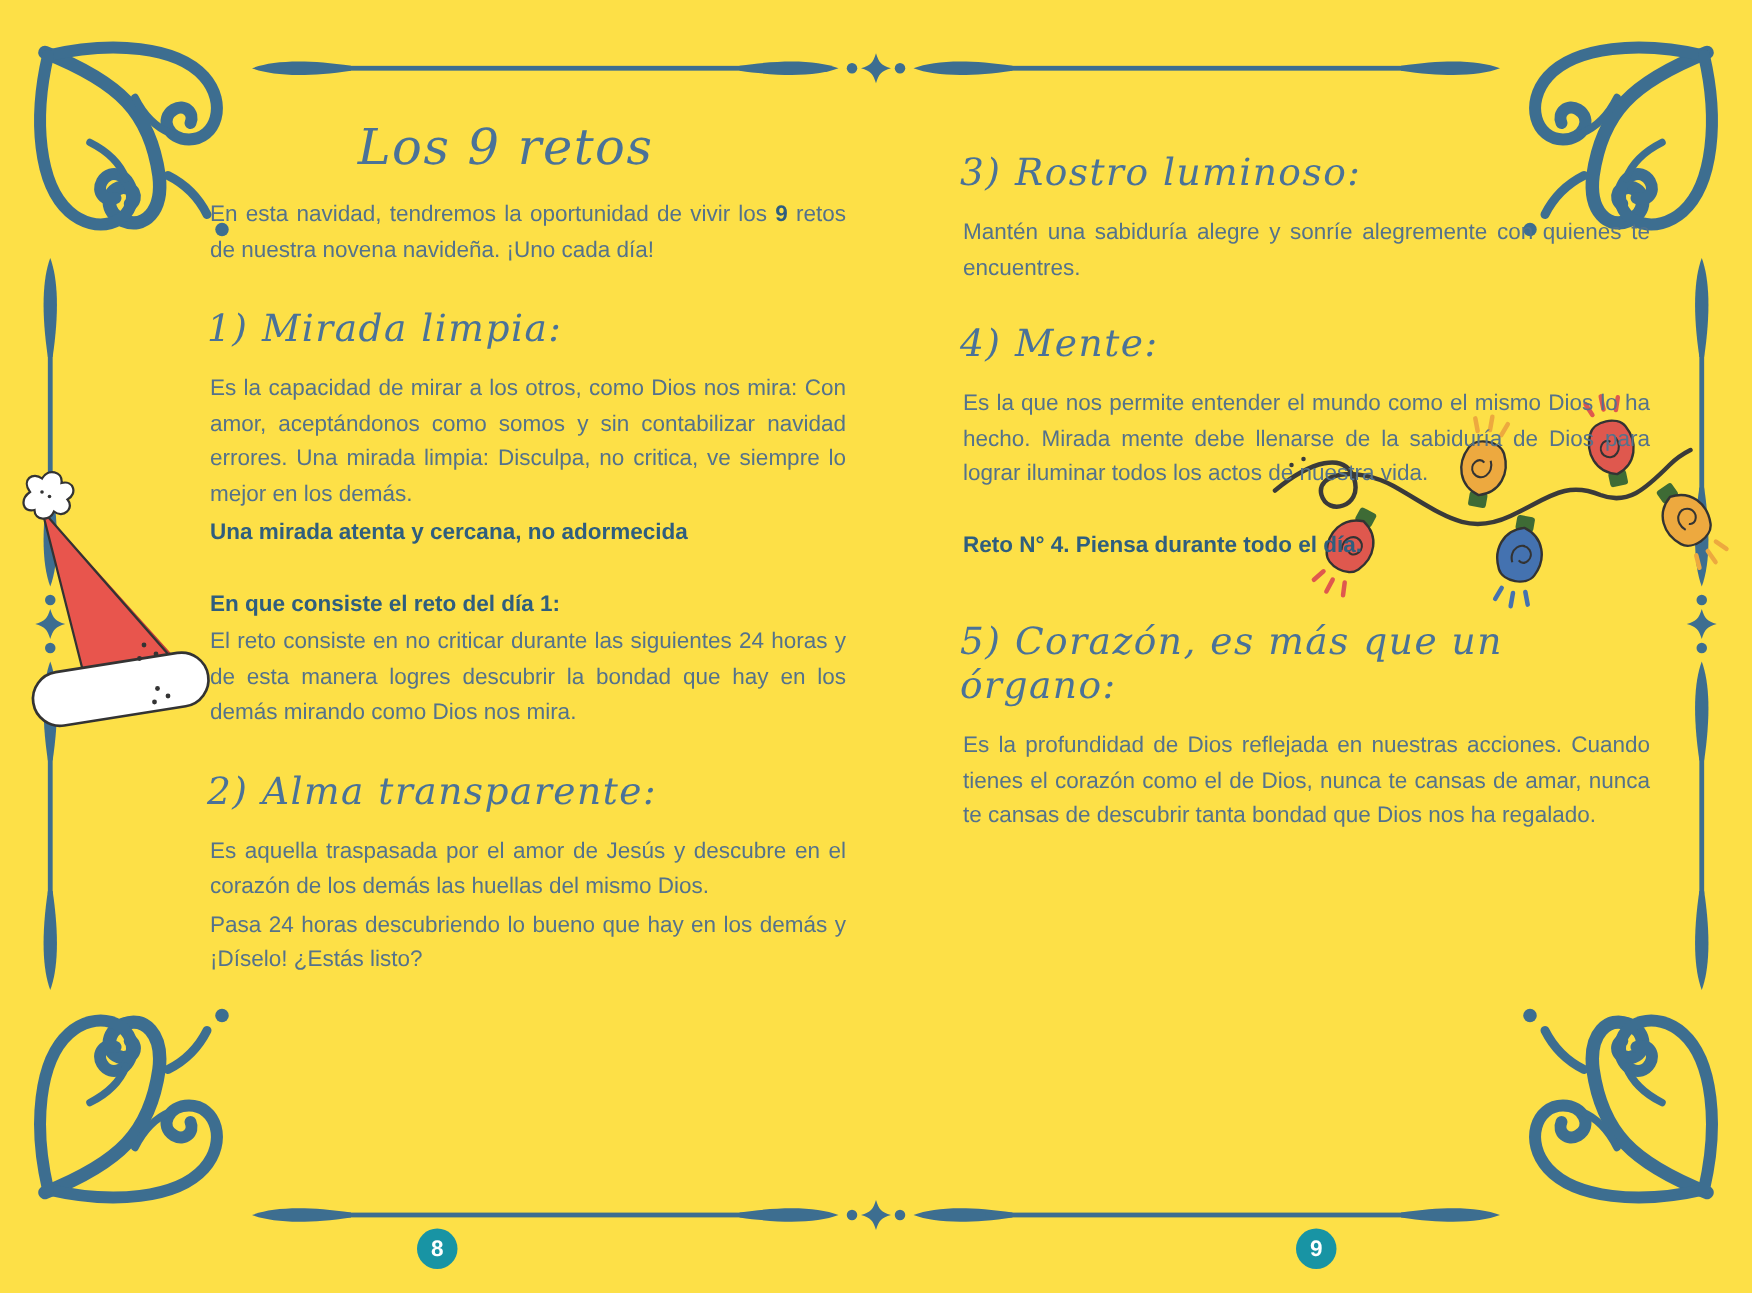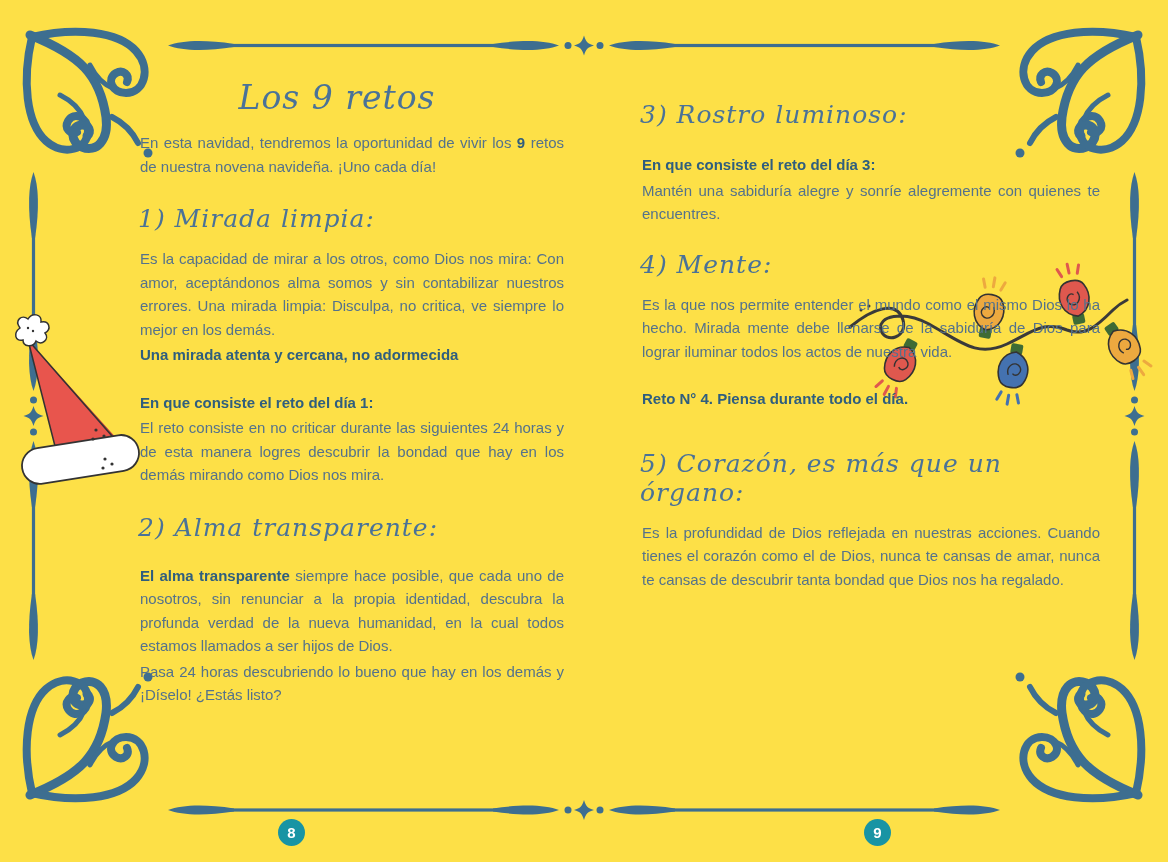--- a/index.html
+++ b/index.html
@@ -189,33 +189,32 @@
         </g>
       </g>
     </g>
   </svg>
 
   <div class="col col-left">
     <h1 class="script-title">Los 9 retos</h1>
     <p class="body"><span>En esta navidad, tendremos la oportunidad de vivir los </span><b>9</b><span> retos de nuestra novena navideña. ¡Uno cada día!</span></p>
 
     <h2 class="script-title">1) Mirada limpia:</h2>
-    <p class="body">Es la capacidad de mirar a los otros, como Dios nos mira: Con amor, aceptándonos alma somos y sin contabilizar nuestros errores. Una mirada limpia: Disculpa, no critica, ve siempre lo mejor en los demás.</p>
+    <p class="body">Es la capacidad de mirar a los otros, como Dios nos mira: Con amor, aceptándonos como somos y sin contabilizar navidad errores. Una mirada limpia: Disculpa, no critica, ve siempre lo mejor en los demás.</p>
     <p class="body bold">Una mirada atenta y cercana, no adormecida</p>
     <p class="body bold mt">En que consiste el reto del día 1:</p>
     <p class="body">El reto consiste en no criticar durante las siguientes 24 horas y de esta manera logres descubrir la bondad que hay en los demás mirando como Dios nos mira.</p>
 
     <h2 class="script-title">2) Alma transparente:</h2>
-    <p class="body mt-sm"><b>El alma transparente</b><span> siempre hace posible, que cada uno de nosotros, sin renunciar a la propia identidad, descubra la profunda verdad de la nueva humanidad, en la cual todos estamos llamados a ser hijos de Dios.</span></p>
+    <p class="body">Es aquella traspasada por el amor de Jesús y descubre en el corazón de los demás las huellas del mismo Dios.</p>
     <p class="body">Pasa 24 horas descubriendo lo bueno que hay en los demás y ¡Díselo! ¿Estás listo?</p>
   </div>
 
   <div class="col col-right">
     <h2 class="script-title first">3) Rostro luminoso:</h2>
-    <p class="body bold mt">En que consiste el reto del día 3:</p>
     <p class="body">Mantén una sabiduría alegre y sonríe alegremente con quienes te encuentres.</p>
 
     <h2 class="script-title" style="margin-top:24px;">4) Mente:</h2>
     <p class="body">Es la que nos permite entender el mundo como el mismo Dios lo ha hecho. Mirada mente debe llenarse de la sabiduría de Dios para lograr iluminar todos los actos de nuestra vida.</p>
     <p class="body bold mt">Reto N° 4. Piensa durante todo el día.</p>
 
     <h2 class="script-title" style="margin-top:38px;">5) Corazón, es más que un órgano:</h2>
     <p class="body">Es la profundidad de Dios reflejada en nuestras acciones. Cuando tienes el corazón como el de Dios, nunca te cansas de amar, nunca te cansas de descubrir tanta bondad que Dios nos ha regalado.</p>
   </div>
 

